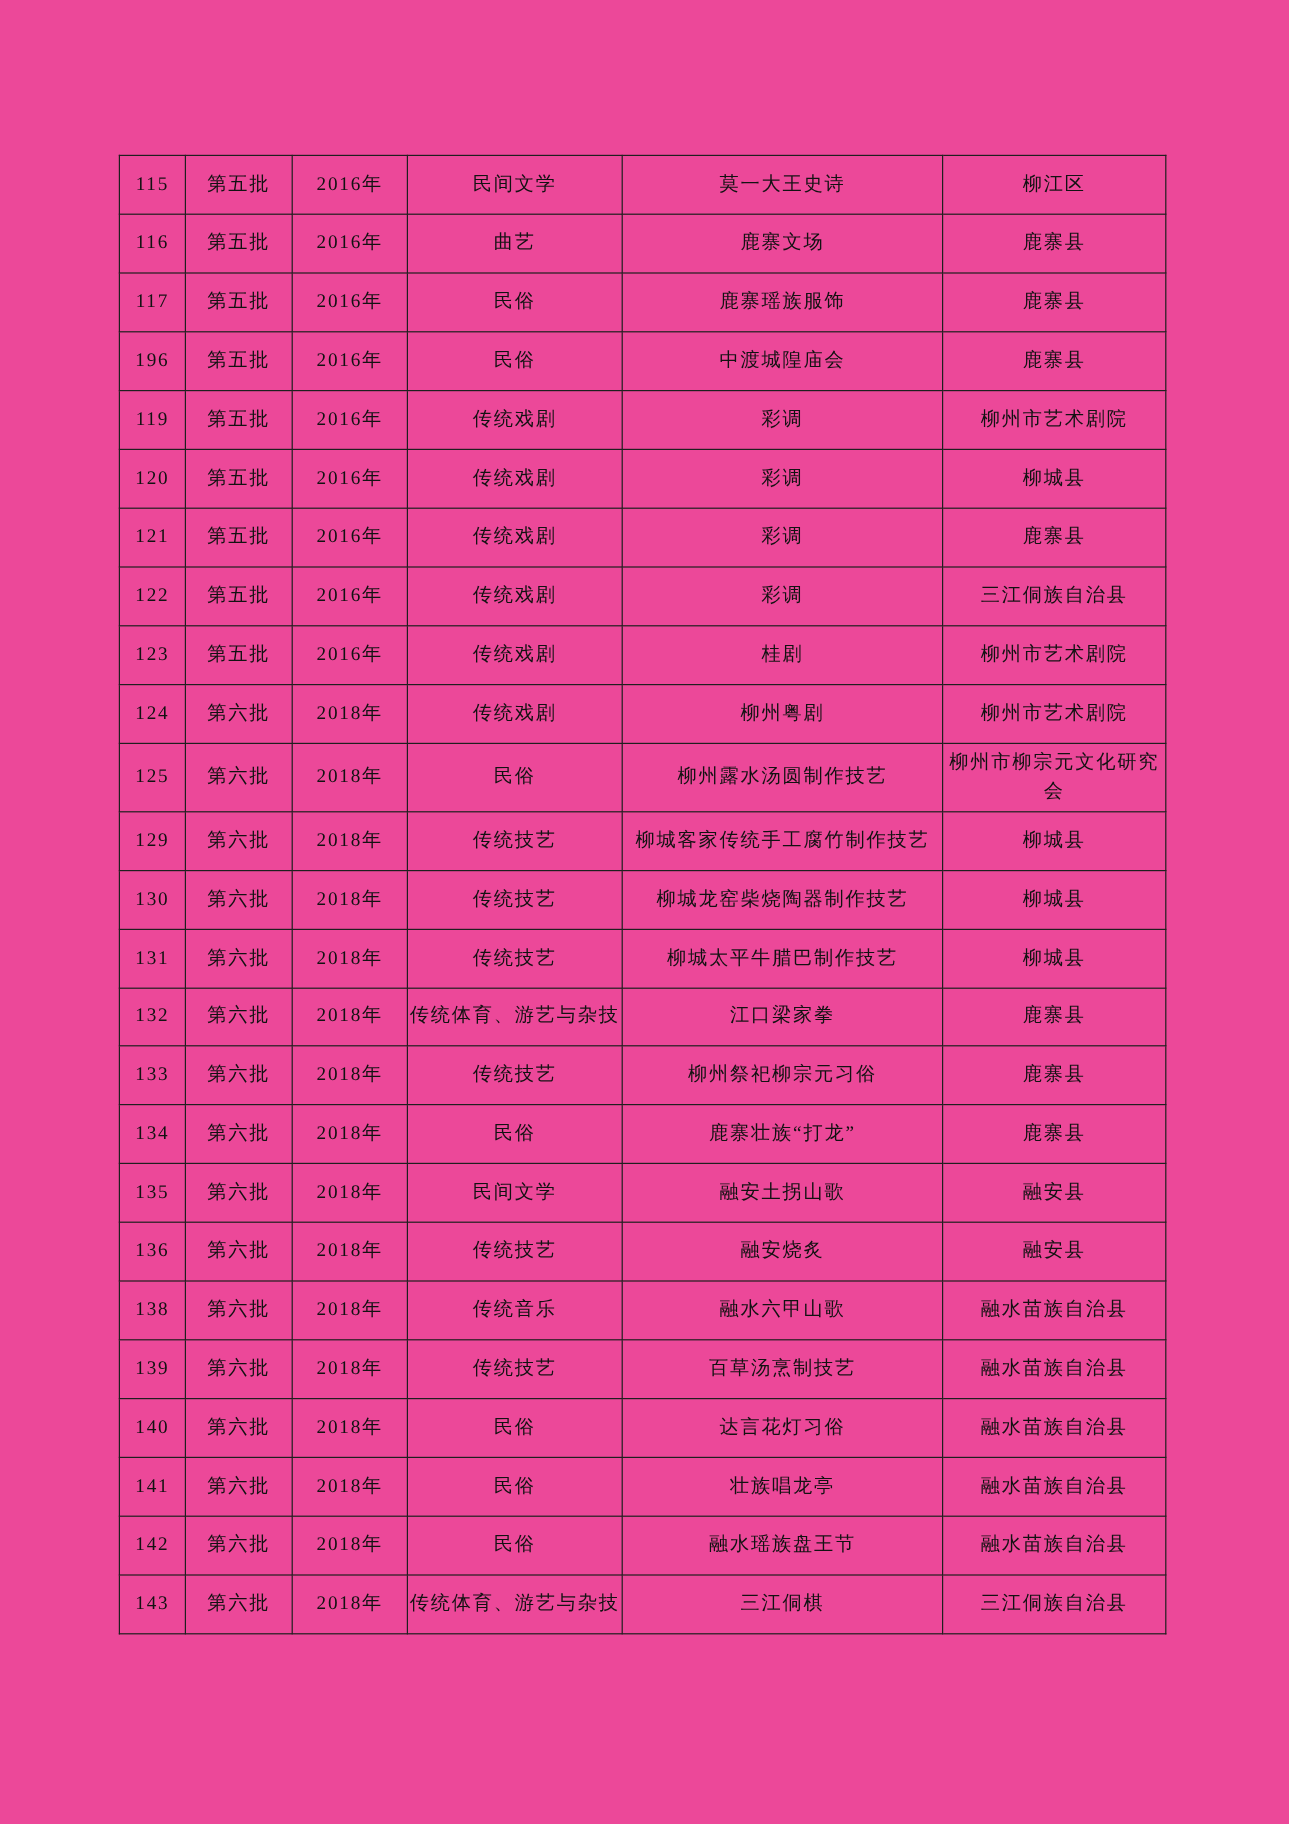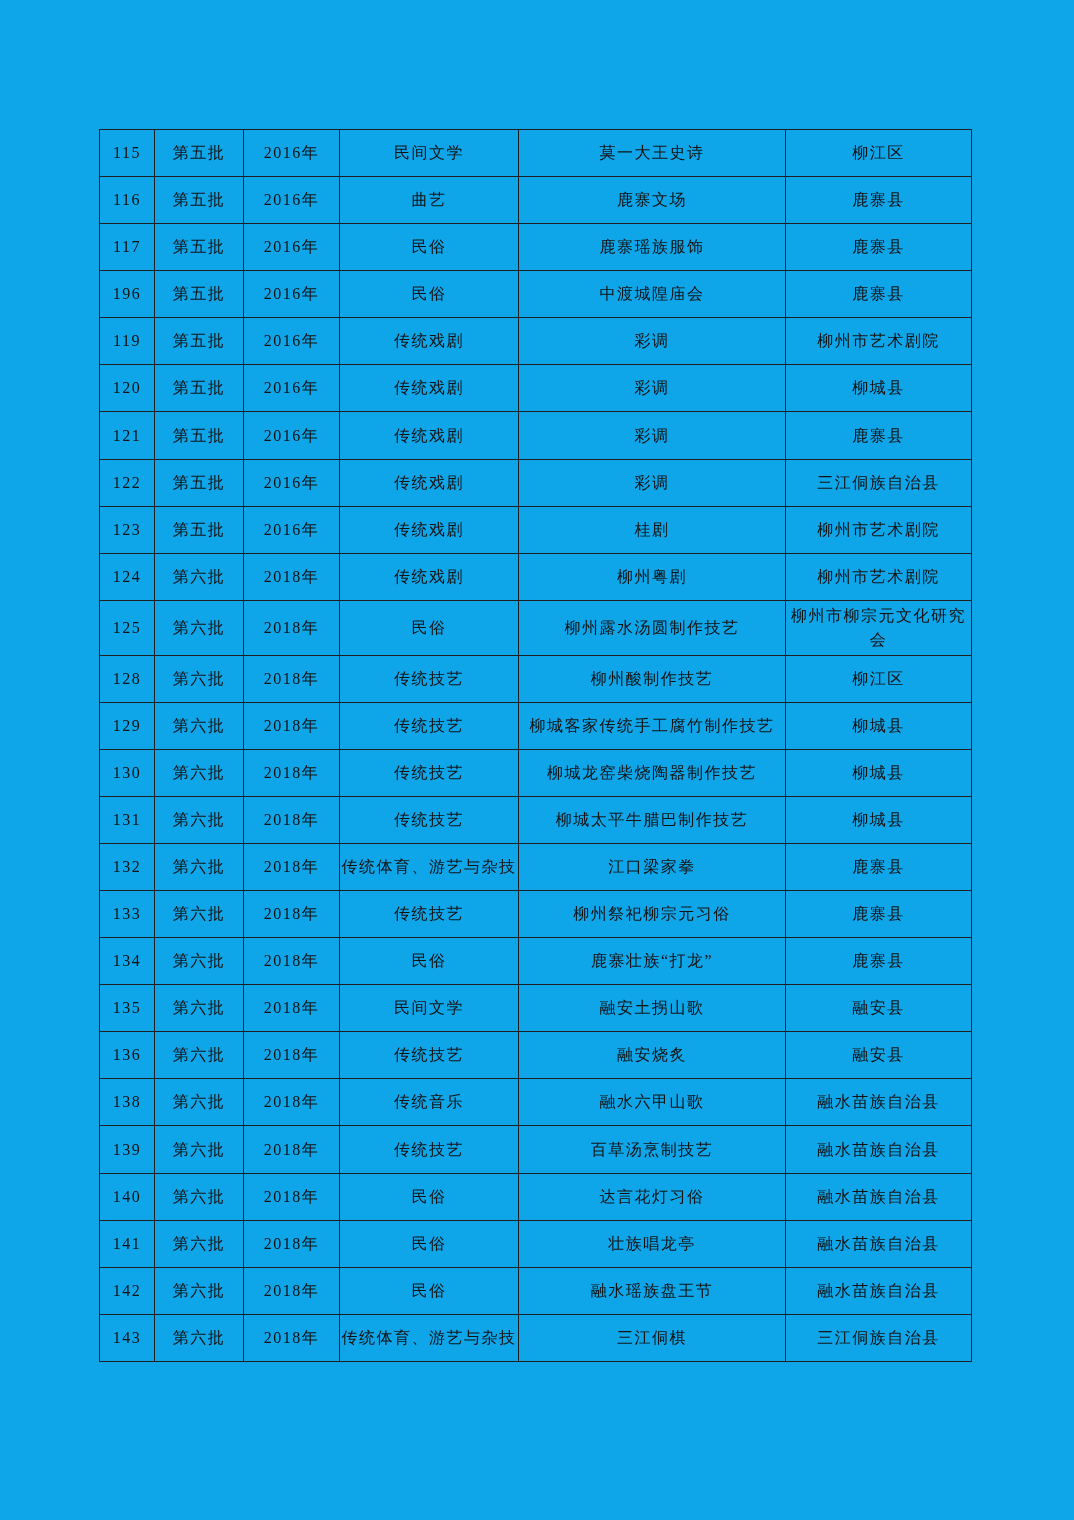--- a/index.html
+++ b/index.html
@@ -9,21 +9,21 @@
   }
   body {
     width: 1074px;
     height: 1520px;
     position: relative;
     font-family: "Liberation Serif", "DejaVu Serif", serif;
   }
   .page {
     position: absolute;
     inset: 0;
-    background: #0ea5e9;
+    background: #ec4899;
   }
   table.doc-table {
     position: absolute;
     left: 99px;
     top: 129px;
     width: 872px;
     height: 1233px;
     border-collapse: collapse;
     table-layout: fixed;
     box-sizing: border-box;
@@ -149,28 +149,20 @@
         </tr>
         <tr>
           <td class="col-0">125</td>
           <td class="col-1">第六批</td>
           <td class="col-2">2018年</td>
           <td class="col-3">民俗</td>
           <td class="col-4">柳州露水汤圆制作技艺</td>
           <td class="col-5">柳州市柳宗元文化研究会</td>
         </tr>
         <tr>
-          <td class="col-0">128</td>
-          <td class="col-1">第六批</td>
-          <td class="col-2">2018年</td>
-          <td class="col-3">传统技艺</td>
-          <td class="col-4">柳州酸制作技艺</td>
-          <td class="col-5">柳江区</td>
-        </tr>
-        <tr>
           <td class="col-0">129</td>
           <td class="col-1">第六批</td>
           <td class="col-2">2018年</td>
           <td class="col-3">传统技艺</td>
           <td class="col-4">柳城客家传统手工腐竹制作技艺</td>
           <td class="col-5">柳城县</td>
         </tr>
         <tr>
           <td class="col-0">130</td>
           <td class="col-1">第六批</td>

